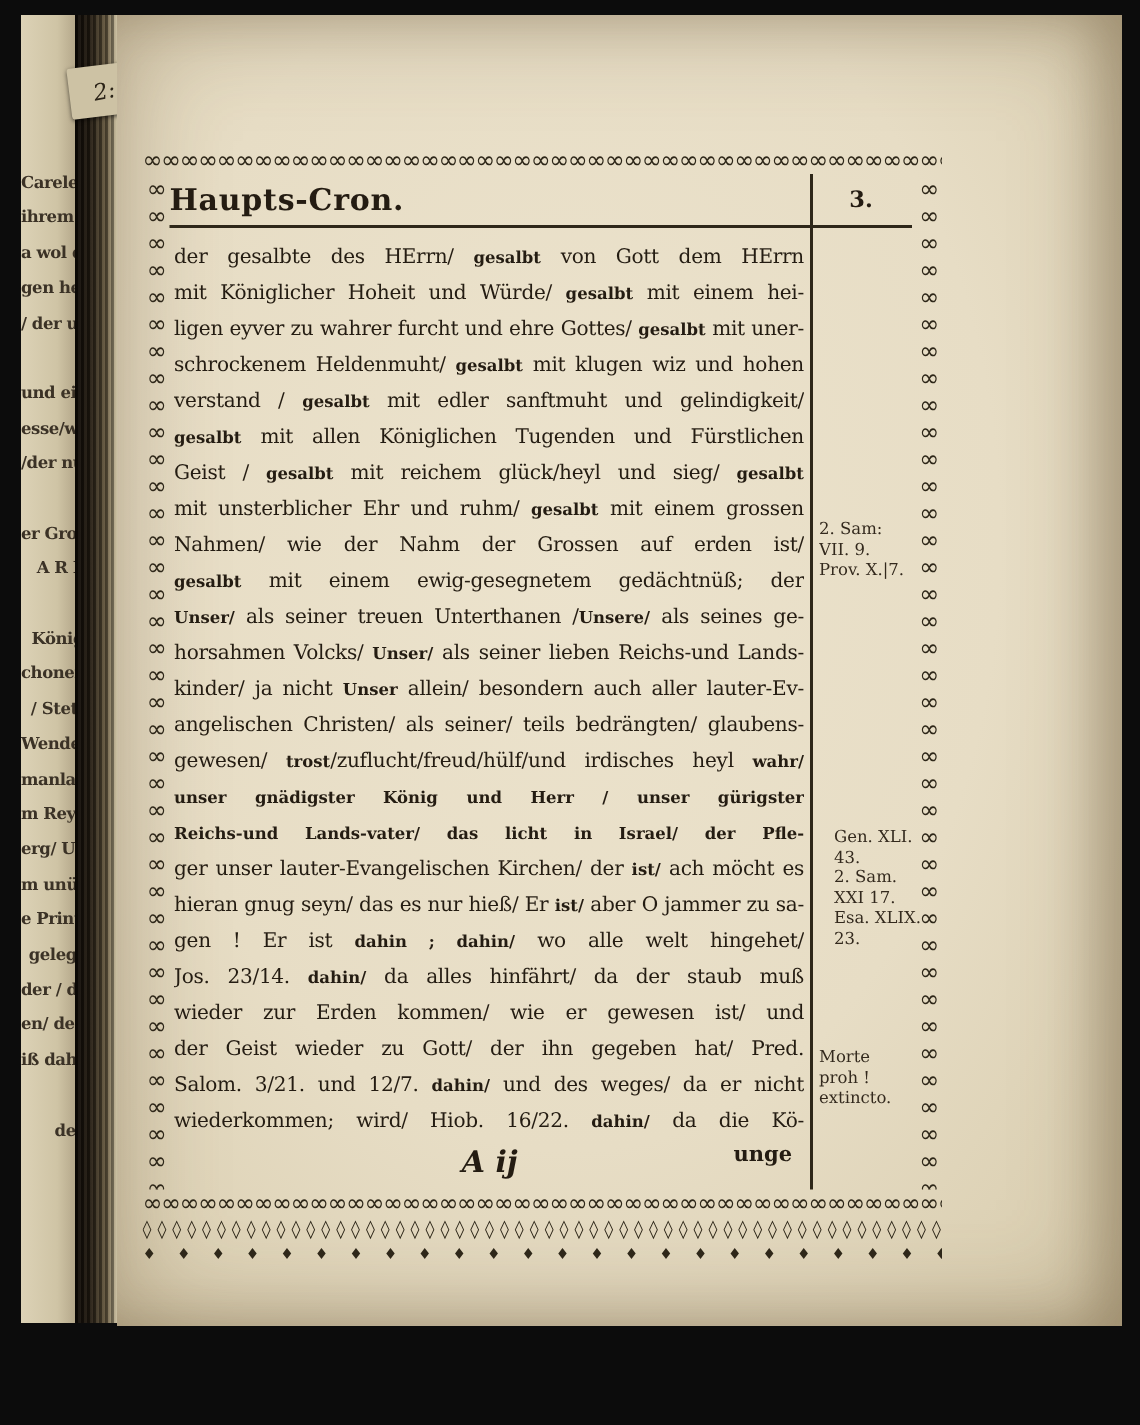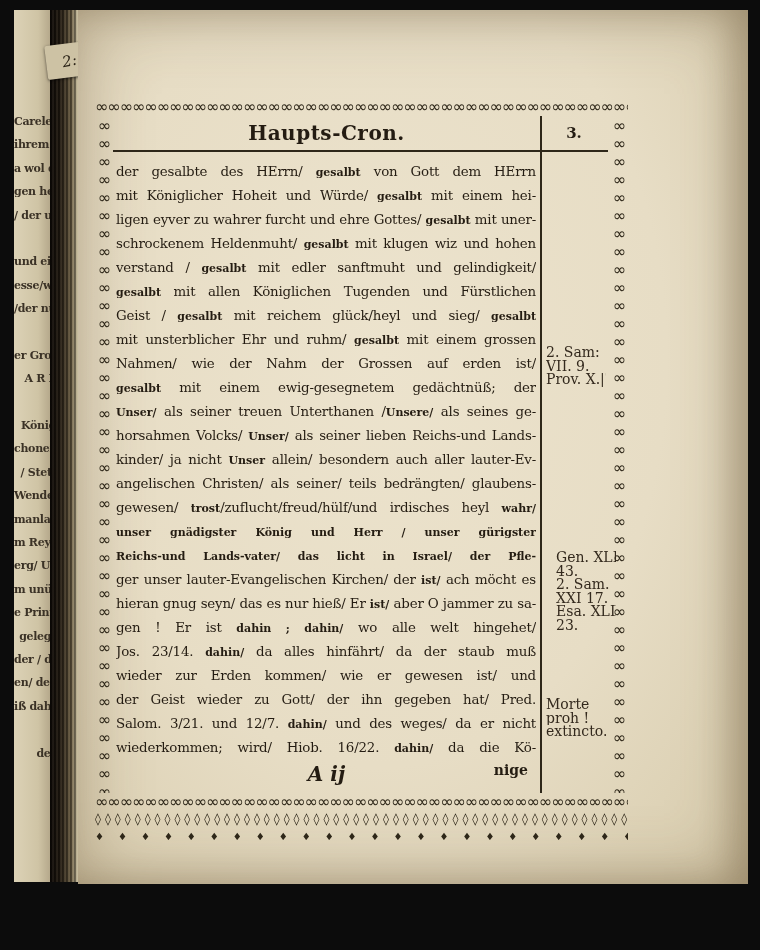--- a/index.html
+++ b/index.html
@@ -60,34 +60,34 @@
   .border-right{position:absolute;top:106px;width:18px;height:677px;font-size:16px;line-height:18px;letter-spacing:-1px;
     writing-mode:vertical-rl;text-orientation:mixed;}
   .border-left{left:17px;}
   .border-right{left:532px;}
   .border-row2   {position:absolute;left:17px;top:801px;width:533px;height:16px;font-size:12px;line-height:16px;letter-spacing:4px;text-align:center;}
   .border-tassels{position:absolute;left:17px;top:818px;width:533px;height:20px;font-size:10px;line-height:18px;letter-spacing:14px;text-align:center;}
 
   
   .content{position:absolute;left:35px;top:106px;width:495px;height:677px;color:var(--ink);}
   .header{position:absolute;left:0;top:0;width:100%;height:36px;border-bottom:2px solid var(--ornament);display:flex;}
-  .title-zone{width:427px;display:flex;align-items:center;justify-content:center;}
+  .title-zone{width:427px;display:flex;align-items:center;}
   .title{font-weight:700;font-size:20px;letter-spacing:.5px;}
   .pagenum-zone{flex:1;display:flex;align-items:center;justify-content:center;font-size:15px;font-weight:600;}
   .vrule{position:absolute;left:427px;top:0;bottom:0;width:2px;background:var(--ornament);}
 
   .text-block{position:absolute;left:3px;top:44px;width:420px;}
   .tline{
     height:24px;line-height:24px;font-size:13.4px;white-space:nowrap;
     text-align:justify;text-align-last:justify;overflow:hidden;
     letter-spacing:-0.2px;color:var(--ink);
   }
   .tline .em{font-weight:700;font-size:11px;letter-spacing:0;}
 
-  .note{position:absolute;left:433px;width:60px;font-size:14px;line-height:13.5px;color:#33291d;}
+  .note{position:absolute;left:433px;width:60px;font-size:11px;line-height:13.5px;color:#33291d;}
   .note.n1{top:230px;}
   .note.n2{top:435px;margin-left:10px;}
   .note.n3{top:582px;}
   .note-line{white-space:nowrap;overflow:hidden;}
 
   .footer{position:absolute;left:0;top:646px;width:427px;height:24px;font-size:14px;}
   .sig{position:absolute;left:0;width:100%;text-align:center;font-weight:600;font-style:italic;font-size:20px;}
   .catch{position:absolute;right:12px;font-weight:600;}
 </style>
 </head>
@@ -198,18 +198,18 @@
           <div class="note-line"><span>23.</span></div>
         </div>
       <div class="note n3">
           <div class="note-line"><span>Morte</span></div>
           <div class="note-line"><span>proh !</span></div>
           <div class="note-line"><span>extincto.</span></div>
         </div>
 
       <div class="footer">
         <span class="sig">A ij</span>
-        <span class="catch">nige</span>
+        <span class="catch">unge</span>
       </div>
 
     </div>
   </div>
 </div>
 
 </body></html>

